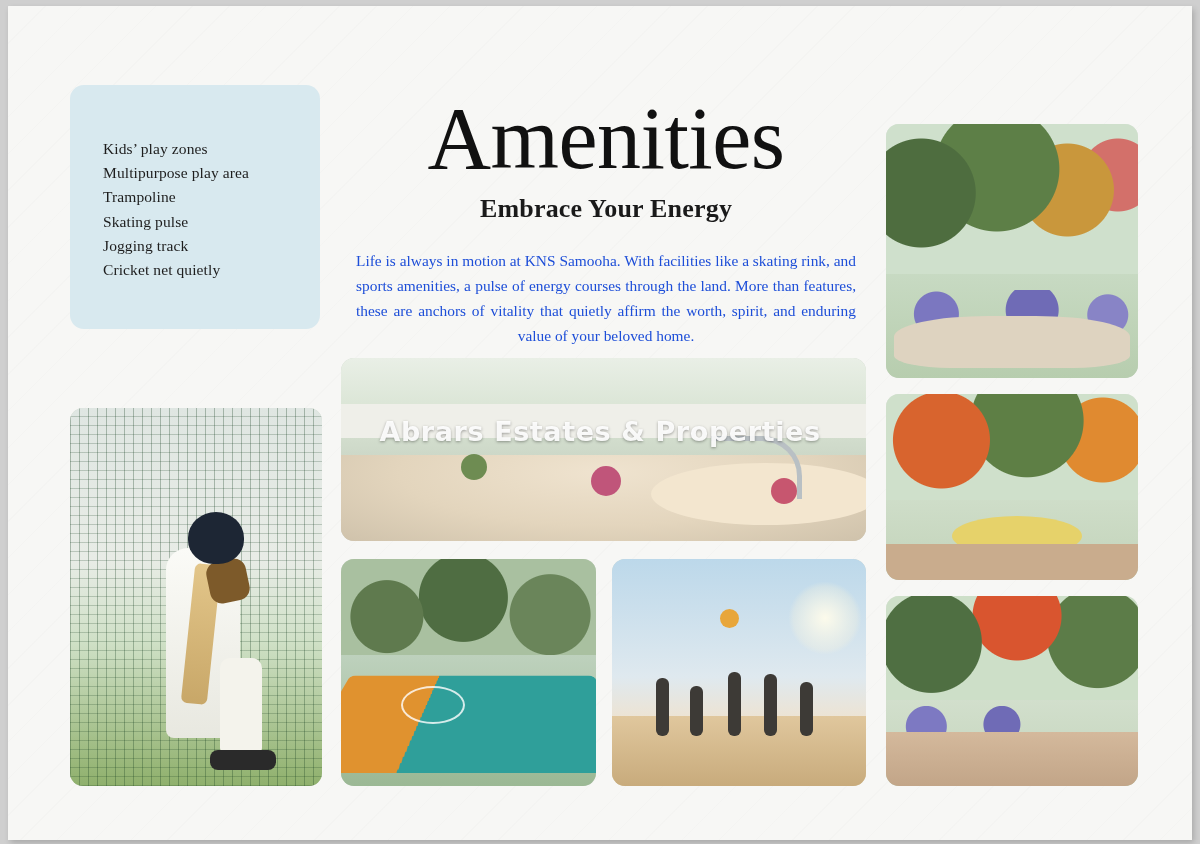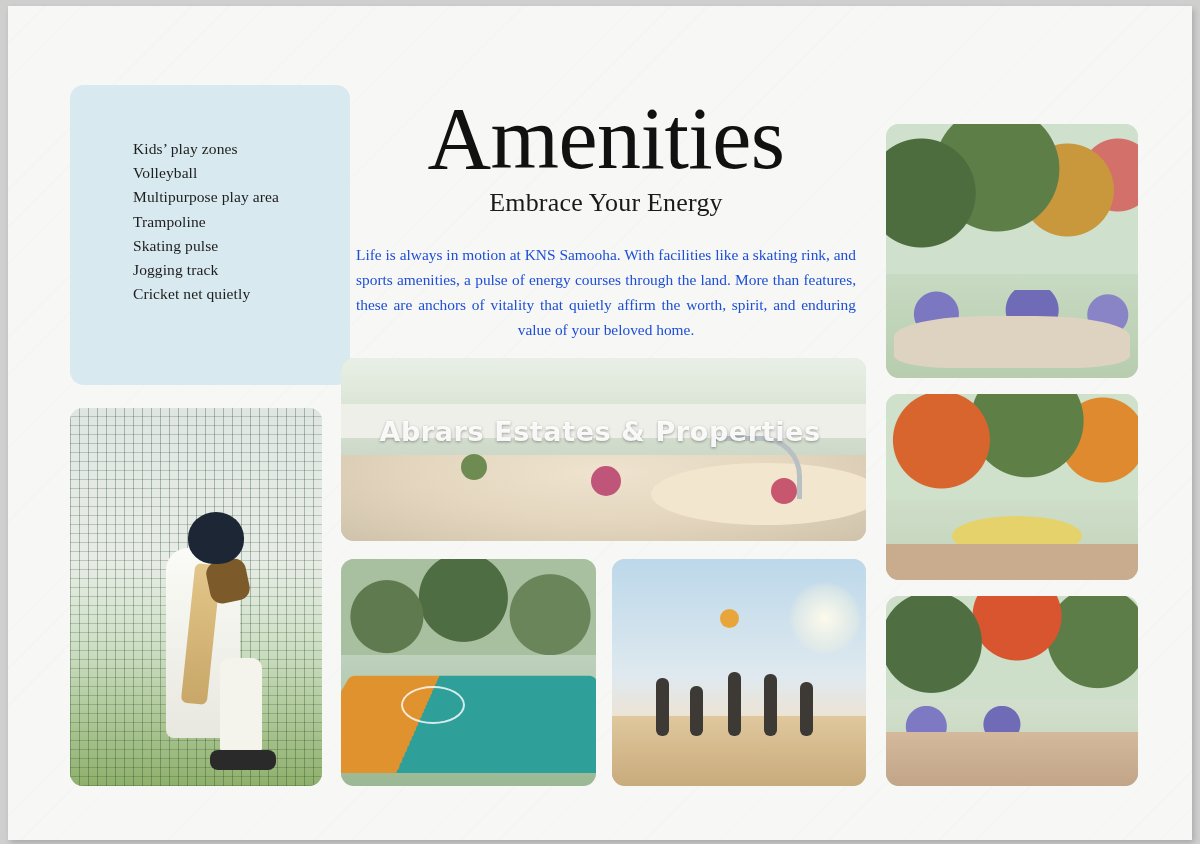--- a/index.html
+++ b/index.html
@@ -31,24 +31,23 @@
     background-image: repeating-linear-gradient(135deg, rgba(0,0,0,0.012) 0px, rgba(0,0,0,0.012) 1px, rgba(0,0,0,0) 1px, rgba(0,0,0,0) 26px);
     pointer-events: none;
   }
 
   
   .list-card {
     position: absolute;
     left: 62px;
     top: 79px;
     width: 250px;
-    height: 300px;
+    height: 244px;
     background: #d8e9ef;
     border-radius: 14px;
-    padding-left: 30px;
   }
   .list-card ul {
     list-style: none;
     margin: 0;
     padding: 52px 0 0 33px;
   }
   .list-card li {
     font-size: 15.5px;
     color: #1d1d1d;
     line-height: 24.2px;
@@ -66,23 +65,23 @@
   }
   .headline h1 {
     margin: 0;
     font-size: 88px;
     font-weight: 400;
     letter-spacing: -0.5px;
     line-height: 1.02;
     color: #111;
   }
   .headline h2 {
-    margin: 4px 0 0 0;
+    margin: 10px 0 0 0;
     font-size: 26px;
-    font-weight: 400;
+    font-weight: 700;
     color: #1a1a1a;
     letter-spacing: 0.2px;
   }
   .headline p {
     margin: 24px auto 0 auto;
     width: 500px;
     font-size: 15.4px;
     line-height: 25px;
     color: #1d4ed8;
     text-align: justify;
@@ -272,21 +271,20 @@
   }
 </style>
 </head>
 <body>
 
 <div class="page">
 
   <div class="list-card">
     <ul>
       <li>Kids’ play zones</li>
-      <li>Volleyball</li>
       <li>Multipurpose play area</li>
       <li>Trampoline</li>
       <li>Skating pulse</li>
       <li>Jogging track</li>
       <li>Cricket net quietly</li>
     </ul>
   </div>
 
   <div class="headline">
     <h1>Amenities</h1>

